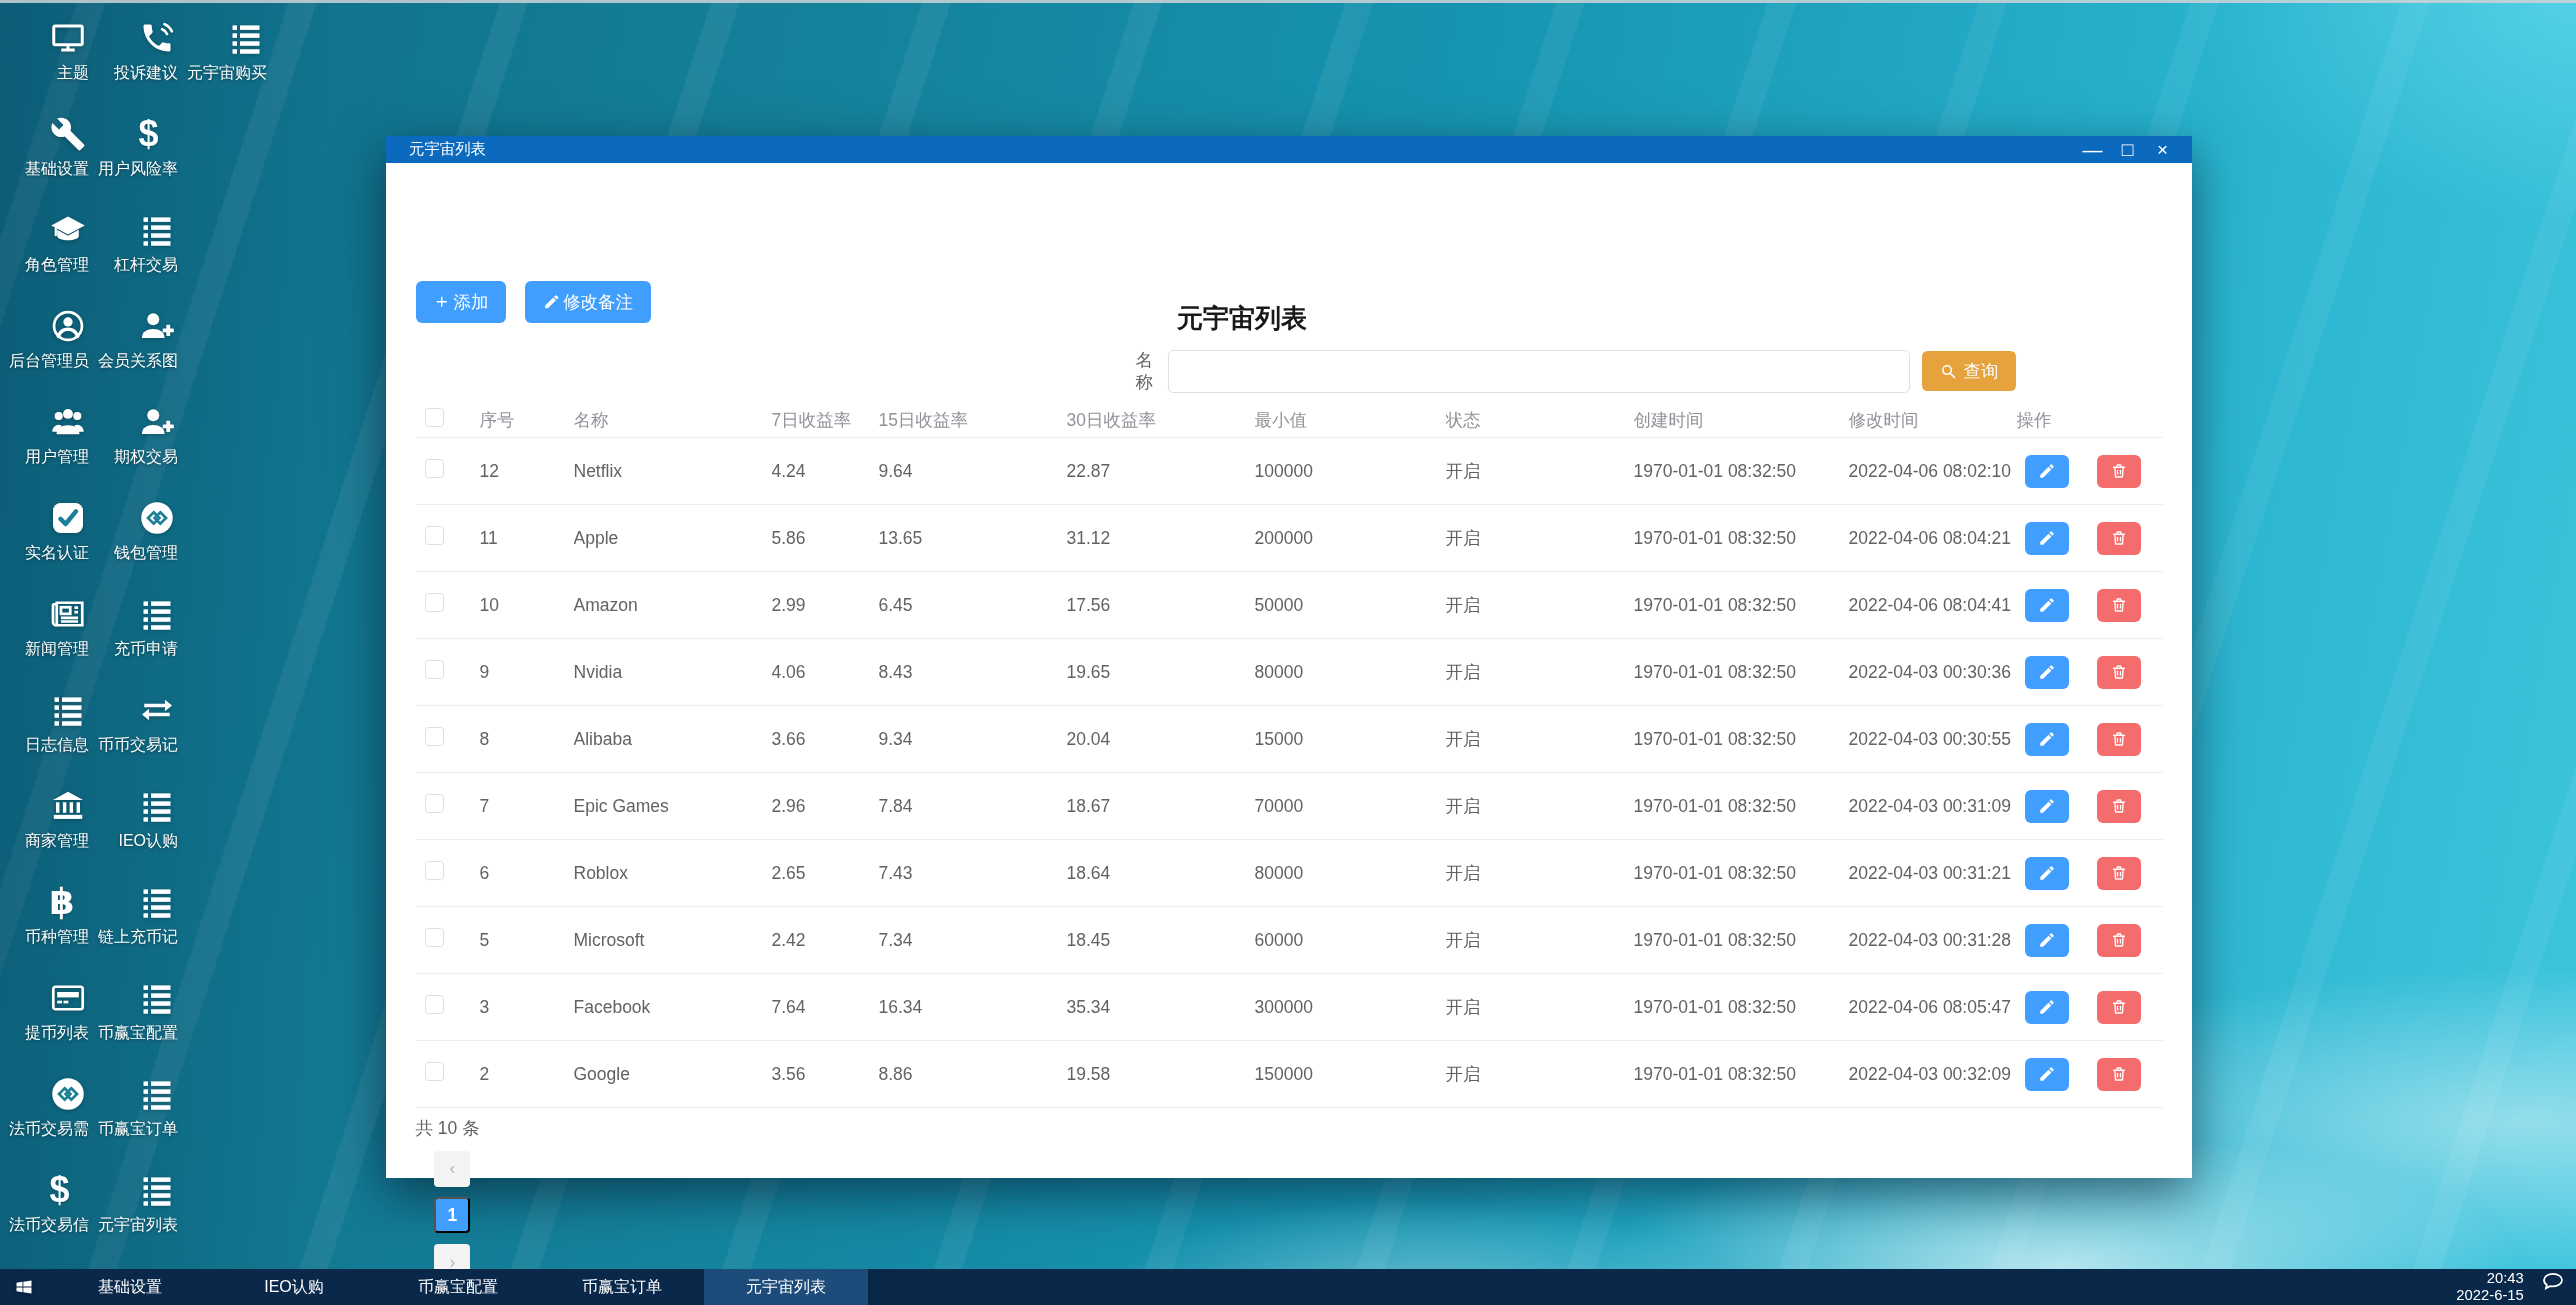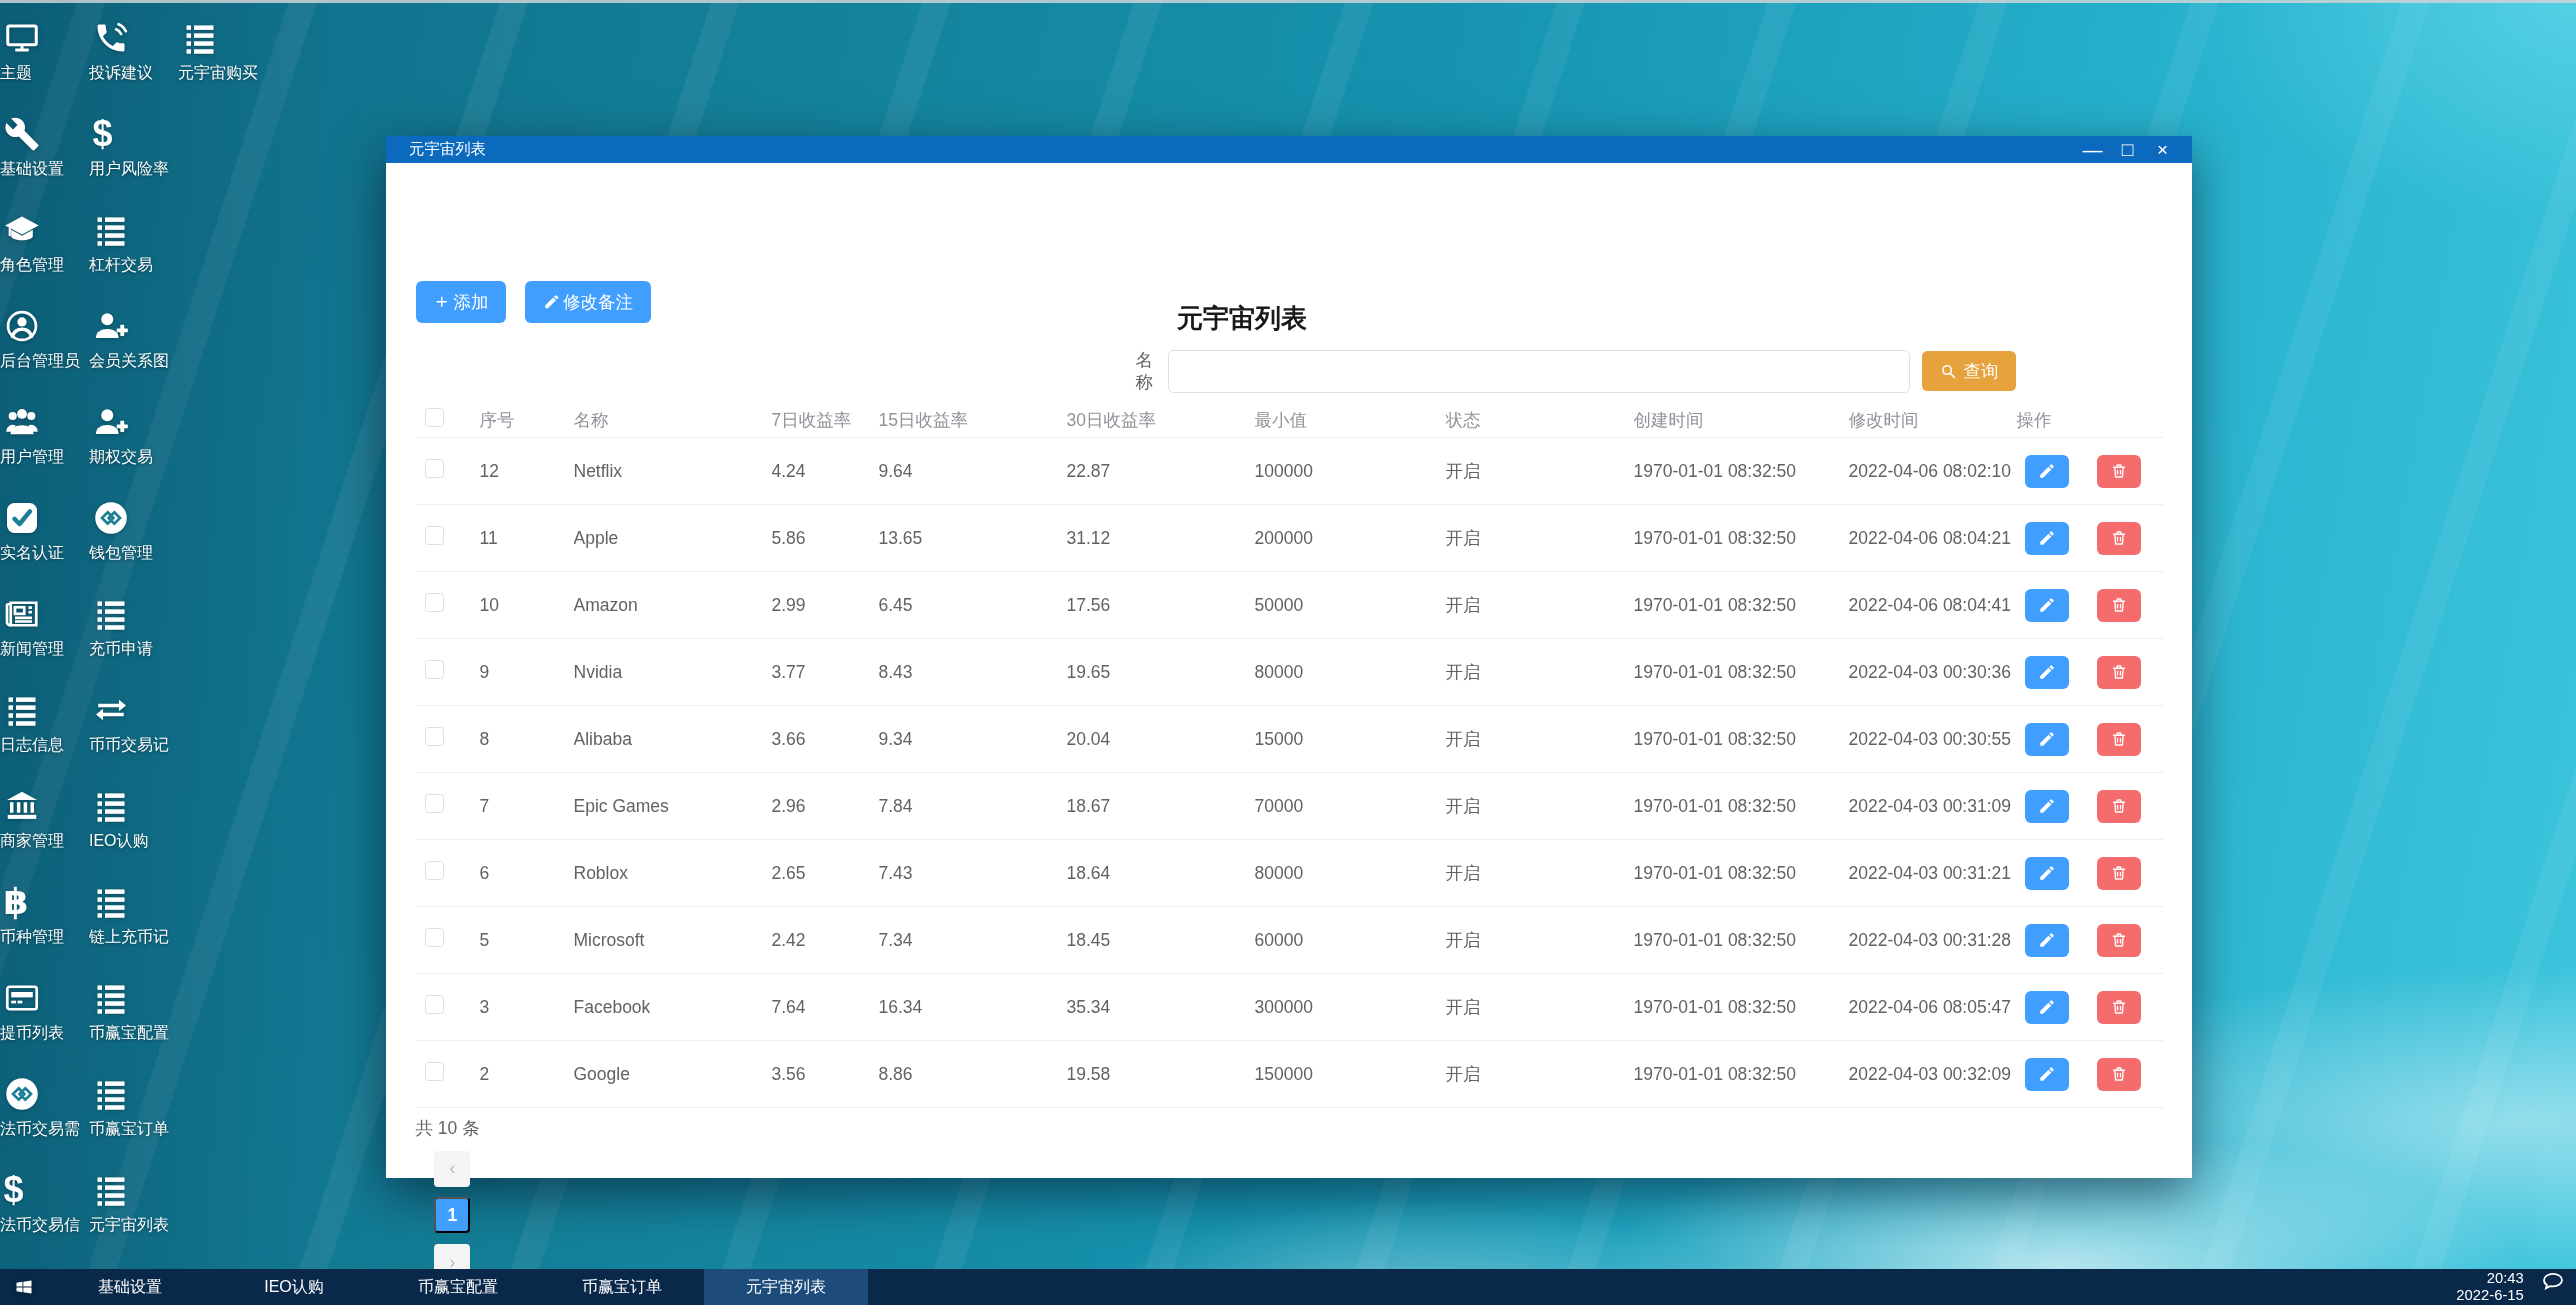--- a/index.html
+++ b/index.html
@@ -12,21 +12,21 @@
       radial-gradient(940px 255px at 98% 86%, rgba(255,255,255,.45), rgba(255,255,255,0) 60%),
       radial-gradient(537px 175px at 55% 100%, rgba(255,255,255,.35), rgba(255,255,255,0) 60%),
       radial-gradient(604px 336px at 100% 0%, rgba(120,230,245,.45), rgba(120,230,245,0) 65%),
       linear-gradient(90deg, rgba(0,40,60,.20), rgba(0,40,60,0) 336px),
       repeating-linear-gradient(108deg, rgba(255,255,255,0) 0 74px, rgba(255,255,255,.06) 74px 101px, rgba(255,255,255,0) 101px 201px),
       linear-gradient(100deg,#0f6a85 0%,#148099 28%,#1693b0 52%,#27b1cd 78%,#3fc6de 100%);}
   .top-strip{position:absolute;top:0;left:0;right:0;height:2.7px;background:#ccd3d6;opacity:.85;}
   
   .desktop-icons{position:absolute;left:0;top:16px;display:flex;}
   .di-col{display:flex;flex-direction:column;width:89px;}
-  .di-cell{height:96px;display:flex;flex-direction:column;align-items:flex-start;cursor:pointer;}
+  .di-cell{height:96px;display:flex;flex-direction:column;align-items:flex-end;cursor:pointer;}
   .di-iconwrap{height:43px;width:43px;display:flex;align-items:center;justify-content:center;}
   .di-iconwrap .ic{width:36px;height:36px;}
   .glyph{font-size:36px;font-weight:700;color:#fff;line-height:1;
     text-shadow:0 1.3px 2.7px rgba(0,0,0,.25);}
   .di-label{margin-top:5.4px;font-size:16px;color:#fff;text-align:center;line-height:1.15;
     white-space:nowrap;text-shadow:0 1.3px 3.4px rgba(0,0,0,.45);}
   .ic{display:inline-block;}
   .ic svg{width:100%;height:100%;display:block;filter:drop-shadow(0 1.3px 2px rgba(0,0,0,.25));}
   
   .app-window{position:absolute;left:386px;top:136px;width:1806px;height:1042px;
@@ -609,21 +609,21 @@
                     <path d="M4 7h16M9.5 7V4.8c0-.4.3-.8.8-.8h3.4c.5 0 .8.4.8.8V7M6.5 7l.8 12.2c0 .4.4.8.8.8h7.8c.4 0 .8-.4.8-.8L17.5 7M10 10.5v6M14 10.5v6"></path>
                   </svg>
                 </span>
               </button>
             </div>
           </div>
           <div class="trow">
             <div class="tcell"><span class="checkbox"></span></div>
             <div class="tcell">9</div>
             <div class="tcell">Nvidia</div>
-            <div class="tcell">3.77</div>
+            <div class="tcell">4.06</div>
             <div class="tcell">8.43</div>
             <div class="tcell">19.65</div>
             <div class="tcell">80000</div>
             <div class="tcell">开启</div>
             <div class="tcell">1970-01-01 08:32:50</div>
             <div class="tcell">2022-04-03 00:30:36</div>
             <div class="tcell actions">
               <button class="abtn edit">
                 <span class="ic">
                   <svg viewBox="0 0 24 24" fill="#fff">

